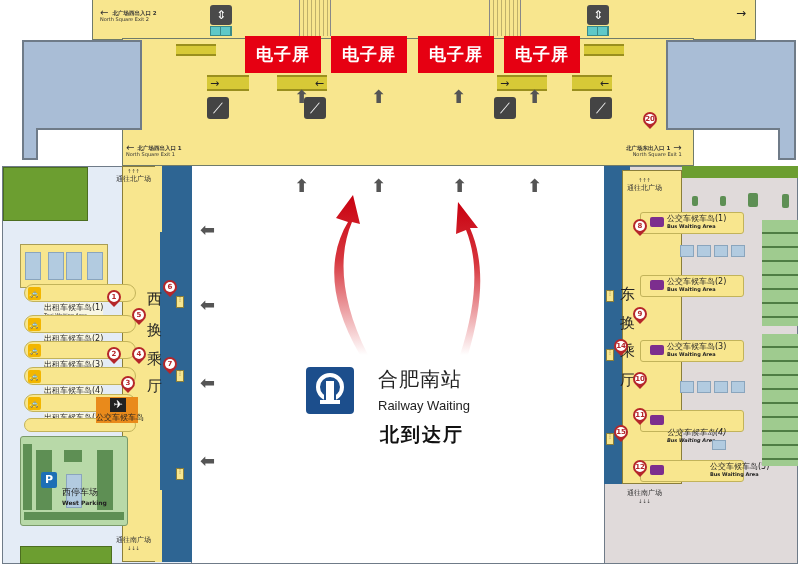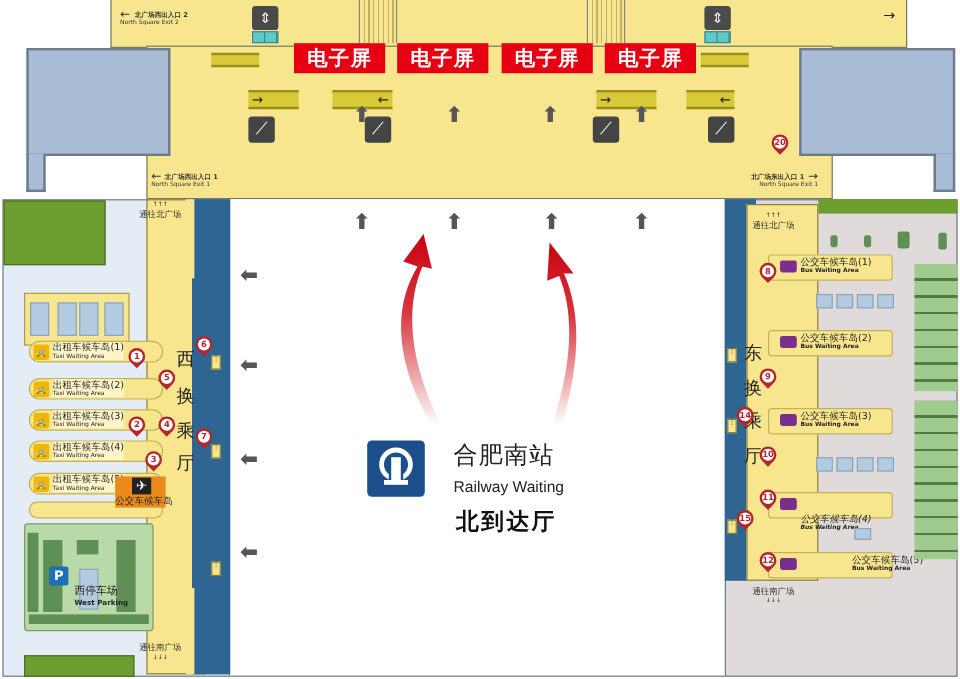--- a/index.html
+++ b/index.html
@@ -2,34 +2,34 @@
 <html><head>
 <meta charset="utf-8">
 <style>
   * { box-sizing: border-box; margin: 0; padding: 0; }
   body { width: 800px; height: 566px; background: #ffffff; overflow: hidden; position: relative; font-family: "DejaVu Sans", sans-serif; }
   .abs { position: absolute; }
   .yellow { background: #f8e68e; }
   .bluegrey { background: #a9bdd6; border: 2px solid #6f7b88; }
   .navy { background: #2e6593; }
   .outline { border: 1.5px solid #6f7b6a; }
-  .screen { position: absolute; top: 36px; height: 25px; width: 76px; background: #e60012; color: #fff; font-weight: bold; font-size: 17px; display: flex; align-items: center; justify-content: center; letter-spacing: 1px; font-family: "DejaVu Sans", sans-serif; }
+  .screen { position: absolute; top: 36px; height: 37px; width: 76px; background: #e60012; color: #fff; font-weight: bold; font-size: 17px; display: flex; align-items: center; justify-content: center; letter-spacing: 1px; font-family: "DejaVu Sans", sans-serif; }
   .elev { position: absolute; width: 22px; height: 20px; background: #4a4a4a; border-radius: 3px; color: #fff; font-size: 12px; display:flex; align-items:center; justify-content:center; }
   .elev-btn { position: absolute; width: 22px; height: 10px; background: #5fc8c8; border: 1px solid #3a8a8a; display:flex; }
   .elev-btn span { flex:1; border-right: 1px solid #3a8a8a; }
   .esc-belt { position: absolute; height: 16px; background: #d7c937; border-top: 2px solid #9a8f1e; border-bottom: 2px solid #9a8f1e; font-size: 11px; color: #222; display: flex; align-items: center; padding: 0 3px; }
   .esc-icon { position: absolute; width: 22px; height: 22px; background: #444; border-radius: 3px; color: #fff; font-size: 14px; display: flex; align-items: center; justify-content: center; }
   .garrow { position: absolute; color: #555; font-size: 18px; font-weight: bold; line-height: 1; }
   .exit-label { position: absolute; font-size: 5px; line-height: 6px; color: #333; }
   .exit-label .cn { font-size: 5.5px; font-weight: bold; }
   .pin { position: absolute; width: 14px; height: 14px; background: #b5262a; border-radius: 50% 50% 50% 0; transform: rotate(-45deg); }
   .pin span { position: absolute; left: 2px; top: 2px; width: 10px; height: 10px; background: #fff; border-radius: 50%; transform: rotate(45deg); color: #b5262a; font-size: 7px; font-weight: bold; display:flex; align-items:center; justify-content:center; }
   .taxi-island { position: absolute; left: 24px; width: 112px; height: 18px; background: #f8e68e; border: 1px solid #c2b35a; border-radius: 9px; }
   .taxi-icon { position: absolute; left: 28px; width: 13px; height: 13px; background: #f2b600; border-radius: 2px; font-size: 8px; display:flex; align-items:center; justify-content:center; }
-  .taxi-label { position: absolute; left: 44px; font-size: 8px; color: #222; line-height: 9px; background: rgba(255,250,220,0.75); }
+  .taxi-label { position: absolute; left: 44px; font-size: 8px; color: #222; line-height: 9px; background: rgba(255,250,220,0.75); margin-top: 18px; }
   .taxi-label .en { font-size: 5px; line-height: 6px; display:block; }
   .bus-island { position: absolute; left: 640px; width: 104px; height: 22px; background: #f8e68e; border: 1px solid #c2b35a; border-radius: 3px; }
   .bus-icon { position: absolute; left: 650px; width: 14px; height: 10px; background: #7c2e8e; border-radius: 2px; }
   .bus-label { position: absolute; left: 667px; font-size: 8px; color: #222; line-height: 9px; }
   .bus-label .en { font-size: 5px; line-height: 6px; display:block; font-weight: bold; }
   .hall-char { position: absolute; font-size: 15px; color: #222; }
   .door { position: absolute; width: 8px; height: 12px; background: #f8e68e; border: 1px solid #8a7e3a; font-size: 6px; line-height: 3px; color:#333; text-align:center; }
   .lightblue-box { position: absolute; background: #b2cbe0; border: 1px solid #8aa5bd; }
   .greenstripe { position: absolute; background: #9fcb8f; }
 </style>

